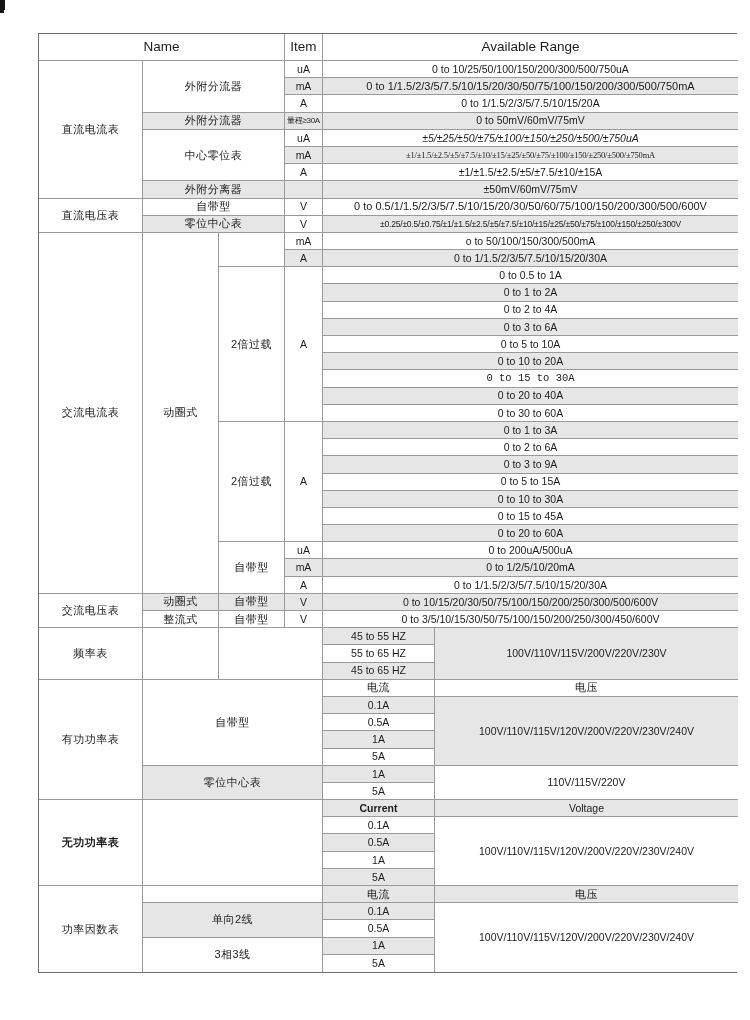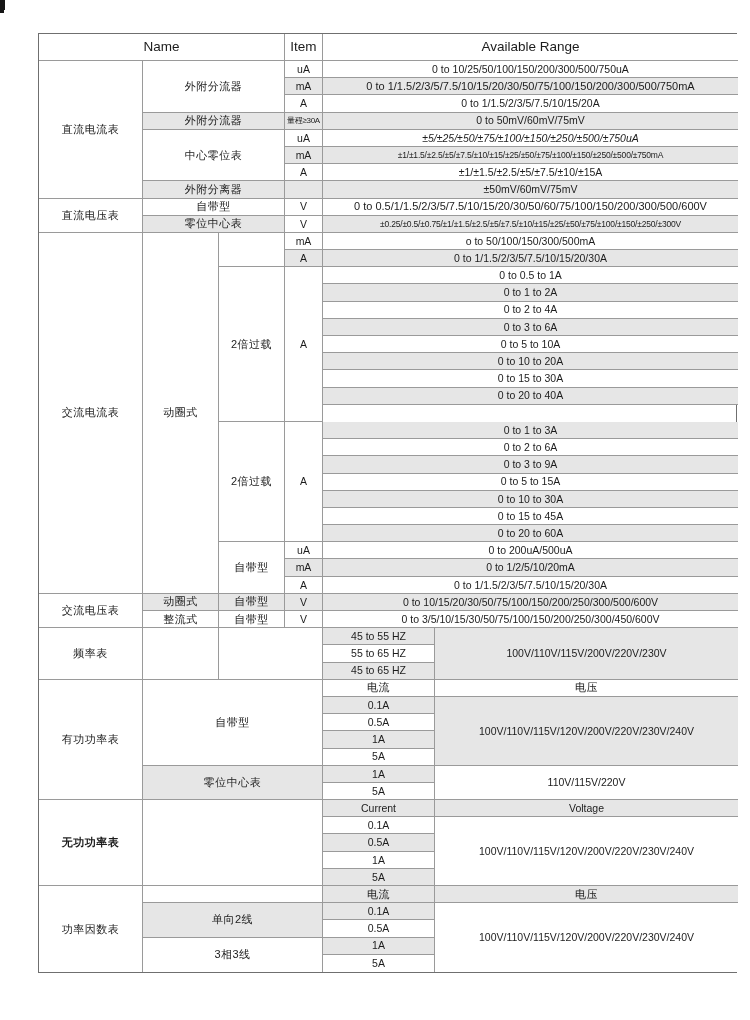--- a/index.html
+++ b/index.html
@@ -65,21 +65,21 @@
       <div class="cell gray m last-col" style="grid-area: 3 / 5 / span 1 / span 2;">0 to 1/1.5/2/3/5/7.5/10/15/20/30/50/75/100/150/200/300/500/750mA</div>
       <div class="cell d" style="grid-area: 4 / 4 / span 1 / span 1;">A</div>
       <div class="cell d last-col" style="grid-area: 4 / 5 / span 1 / span 2;">0 to 1/1.5/2/3/5/7.5/10/15/20A</div>
       <div class="cell gray n" style="grid-area: 5 / 2 / span 1 / span 2;">外附分流器</div>
       <div class="cell gray x" style="grid-area: 5 / 4 / span 1 / span 1;">量程≥30A</div>
       <div class="cell gray d last-col" style="grid-area: 5 / 5 / span 1 / span 2;">0 to 50mV/60mV/75mV</div>
       <div class="cell n" style="grid-area: 6 / 2 / span 3 / span 2;">中心零位表</div>
       <div class="cell d" style="grid-area: 6 / 4 / span 1 / span 1;">uA</div>
       <div class="cell d last-col" style="grid-area: 6 / 5 / span 1 / span 2; font-style: italic;">±5/±25/±50/±75/±100/±150/±250/±500/±750uA</div>
       <div class="cell gray d" style="grid-area: 7 / 4 / span 1 / span 1;">mA</div>
-      <div class="cell gray s last-col" style="grid-area: 7 / 5 / span 1 / span 2;">±1/±1.5/±2.5/±5/±7.5/±10/±15/±25/±50/±75/±100/±150/±250/±500/±750mA</div>
+      <div class="cell gray s last-col" style="grid-area: 7 / 5 / span 1 / span 2; font-family: Liberation Serif, serif;">±1/±1.5/±2.5/±5/±7.5/±10/±15/±25/±50/±75/±100/±150/±250/±500/±750mA</div>
       <div class="cell d" style="grid-area: 8 / 4 / span 1 / span 1;">A</div>
       <div class="cell d last-col" style="grid-area: 8 / 5 / span 1 / span 2;">±1/±1.5/±2.5/±5/±7.5/±10/±15A</div>
       <div class="cell gray n" style="grid-area: 9 / 2 / span 1 / span 2;">外附分离器</div>
       <div class="cell gray d" style="grid-area: 9 / 4 / span 1 / span 1;"></div>
       <div class="cell gray d last-col" style="grid-area: 9 / 5 / span 1 / span 2;">±50mV/60mV/75mV</div>
       <div class="cell n" style="grid-area: 10 / 1 / span 2 / span 1;">直流电压表</div>
       <div class="cell n" style="grid-area: 10 / 2 / span 1 / span 2;">自带型</div>
       <div class="cell d" style="grid-area: 10 / 4 / span 1 / span 1;">V</div>
       <div class="cell m last-col" style="grid-area: 10 / 5 / span 1 / span 2;">0 to 0.5/1/1.5/2/3/5/7.5/10/15/20/30/50/60/75/100/150/200/300/500/600V</div>
       <div class="cell gray n" style="grid-area: 11 / 2 / span 1 / span 2;">零位中心表</div>
@@ -93,22 +93,23 @@
       <div class="cell gray d" style="grid-area: 13 / 4 / span 1 / span 1;">A</div>
       <div class="cell gray d last-col" style="grid-area: 13 / 5 / span 1 / span 2;">0 to 1/1.5/2/3/5/7.5/10/15/20/30A</div>
       <div class="cell n" style="grid-area: 14 / 3 / span 9 / span 1;">2倍过载</div>
       <div class="cell d" style="grid-area: 14 / 4 / span 9 / span 1;">A</div>
       <div class="cell d last-col" style="grid-area: 14 / 5 / span 1 / span 2;">0 to 0.5 to 1A</div>
       <div class="cell gray d last-col" style="grid-area: 15 / 5 / span 1 / span 2;">0 to 1 to 2A</div>
       <div class="cell d last-col" style="grid-area: 16 / 5 / span 1 / span 2;">0 to 2 to 4A</div>
       <div class="cell gray d last-col" style="grid-area: 17 / 5 / span 1 / span 2;">0 to 3 to 6A</div>
       <div class="cell d last-col" style="grid-area: 18 / 5 / span 1 / span 2;">0 to 5 to 10A</div>
       <div class="cell gray d last-col" style="grid-area: 19 / 5 / span 1 / span 2;">0 to 10 to 20A</div>
-      <div class="cell d last-col" style="grid-area: 20 / 5 / span 1 / span 2;">0 to 15 to 30A</div>
+      <div class="cell d last-col" style="grid-area: 20 / 5 / span 1 / span 2; font-family: Liberation Mono, monospace;">0 to 15 to 30A</div>
       <div class="cell gray d last-col" style="grid-area: 21 / 5 / span 1 / span 2;">0 to 20 to 40A</div>
+      <div class="cell d last-col" style="grid-area: 22 / 5 / span 1 / span 2;">0 to 30 to 60A</div>
       <div class="cell n" style="grid-area: 23 / 3 / span 7 / span 1;">2倍过载</div>
       <div class="cell d" style="grid-area: 23 / 4 / span 7 / span 1;">A</div>
       <div class="cell gray d last-col" style="grid-area: 23 / 5 / span 1 / span 2;">0 to 1 to 3A</div>
       <div class="cell d last-col" style="grid-area: 24 / 5 / span 1 / span 2;">0 to 2 to 6A</div>
       <div class="cell gray d last-col" style="grid-area: 25 / 5 / span 1 / span 2;">0 to 3 to 9A</div>
       <div class="cell d last-col" style="grid-area: 26 / 5 / span 1 / span 2;">0 to 5 to 15A</div>
       <div class="cell gray d last-col" style="grid-area: 27 / 5 / span 1 / span 2;">0 to 10 to 30A</div>
       <div class="cell d last-col" style="grid-area: 28 / 5 / span 1 / span 2;">0 to 15 to 45A</div>
       <div class="cell gray d last-col" style="grid-area: 29 / 5 / span 1 / span 2;">0 to 20 to 60A</div>
       <div class="cell n" style="grid-area: 30 / 3 / span 3 / span 1;">自带型</div>
@@ -142,21 +143,21 @@
       <div class="cell d" style="grid-area: 40 / 5 / span 1 / span 1;">0.5A</div>
       <div class="cell gray d" style="grid-area: 41 / 5 / span 1 / span 1;">1A</div>
       <div class="cell d" style="grid-area: 42 / 5 / span 1 / span 1;">5A</div>
       <div class="cell gray d last-col" style="grid-area: 39 / 6 / span 4 / span 1;">100V/110V/115V/120V/200V/220V/230V/240V</div>
       <div class="cell gray n" style="grid-area: 43 / 2 / span 2 / span 3;">零位中心表</div>
       <div class="cell gray d" style="grid-area: 43 / 5 / span 1 / span 1;">1A</div>
       <div class="cell d" style="grid-area: 44 / 5 / span 1 / span 1;">5A</div>
       <div class="cell d last-col" style="grid-area: 43 / 6 / span 2 / span 1;">110V/115V/220V</div>
       <div class="cell n" style="grid-area: 45 / 1 / span 5 / span 1; font-weight: bold;">无功功率表</div>
       <div class="cell d" style="grid-area: 45 / 2 / span 5 / span 3;"></div>
-      <div class="cell gray d" style="grid-area: 45 / 5 / span 1 / span 1;">Current</div>
+      <div class="cell gray d" style="grid-area: 45 / 5 / span 1 / span 1; font-weight: bold;">Current</div>
       <div class="cell gray d last-col" style="grid-area: 45 / 6 / span 1 / span 1;">Voltage</div>
       <div class="cell d" style="grid-area: 46 / 5 / span 1 / span 1;">0.1A</div>
       <div class="cell gray d" style="grid-area: 47 / 5 / span 1 / span 1;">0.5A</div>
       <div class="cell d" style="grid-area: 48 / 5 / span 1 / span 1;">1A</div>
       <div class="cell gray d" style="grid-area: 49 / 5 / span 1 / span 1;">5A</div>
       <div class="cell d last-col" style="grid-area: 46 / 6 / span 4 / span 1;">100V/110V/115V/120V/200V/220V/230V/240V</div>
       <div class="cell n last-row" style="grid-area: 50 / 1 / span 5 / span 1;">功率因数表</div>
       <div class="cell d" style="grid-area: 50 / 2 / span 1 / span 3;"></div>
       <div class="cell gray n" style="grid-area: 50 / 5 / span 1 / span 1;">电流</div>
       <div class="cell gray n last-col" style="grid-area: 50 / 6 / span 1 / span 1;">电压</div>

